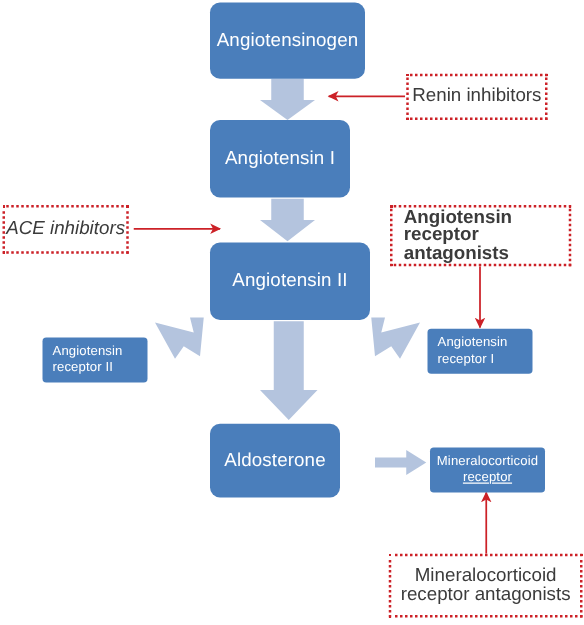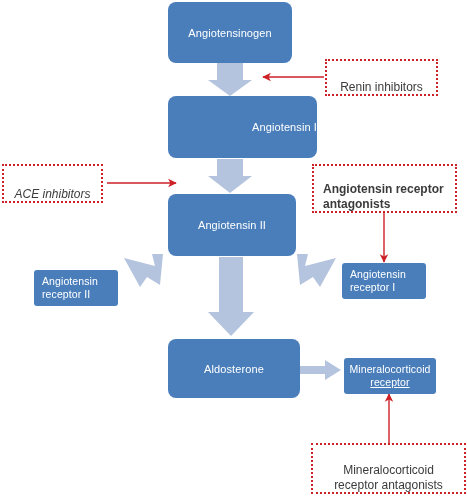--- a/index.html
+++ b/index.html
@@ -17,45 +17,45 @@
   }
   .node {
     position: absolute;
     box-sizing: border-box;
     display: flex;
     align-items: center;
     justify-content: center;
     color: #ffffff;
     background: #4a7ebb;
     border-radius: 8px;
-    font-size: 11px;
+    font-size: 15px;
     line-height: 14px;
     text-align: center;
     letter-spacing: 0.1px;
   }
   .node.small {
     border-radius: 3px;
     font-size: 10.5px;
     line-height: 13px;
   }
   .node.left-text {
     justify-content: flex-start;
     text-align: left;
     padding-left: 8px;
   }
   .drugbox {
     position: absolute;
     box-sizing: border-box;
     border: 2.5px dotted #cc2127;
     background: #ffffff;
     display: flex;
-    align-items: flex-end;
+    align-items: center;
     justify-content: center;
     color: #3b3b3b;
-    font-size: 12px;
+    font-size: 15px;
     line-height: 14.5px;
     text-align: center;
   }
   .drugbox.left-text {
     justify-content: flex-start;
     text-align: left;
     padding-left: 9px;
   }
   .vec {
     position: absolute;
@@ -116,29 +116,29 @@
 
     <g>
       <line x1="389" y1="443" x2="389" y2="394" stroke="#cc2127" stroke-width="1.4" marker-end="url(#redhead)"></line>
     </g>
   </svg>
 
   <div class="node" style="left:168px; top:2px; width:124px; height:61px;">
     <span>Angiotensinogen</span>
   </div>
 
-  <div class="node" style="left:168px; top:96px; width:149px; height:62px;justify-content:flex-end;">
+  <div class="node" style="left:168px; top:96px; width:112px; height:62px;">
     <span>Angiotensin I</span>
   </div>
 
   <div class="node" style="left:168px; top:194px; width:128px; height:62px;">
     <span>Angiotensin II</span>
   </div>
 
-  <div class="node" style="left:168px; top:339px; width:132px; height:59px;">
+  <div class="node" style="left:168px; top:339px; width:104px; height:59px;">
     <span>Aldosterone</span>
   </div>
 
   <div class="node small left-text" style="left:34px; top:270px; width:84px; height:36px;">
     <span>
       <span style="display:block;">Angiotensin</span>
       <span style="display:block;">receptor II</span>
     </span>
   </div>
 

